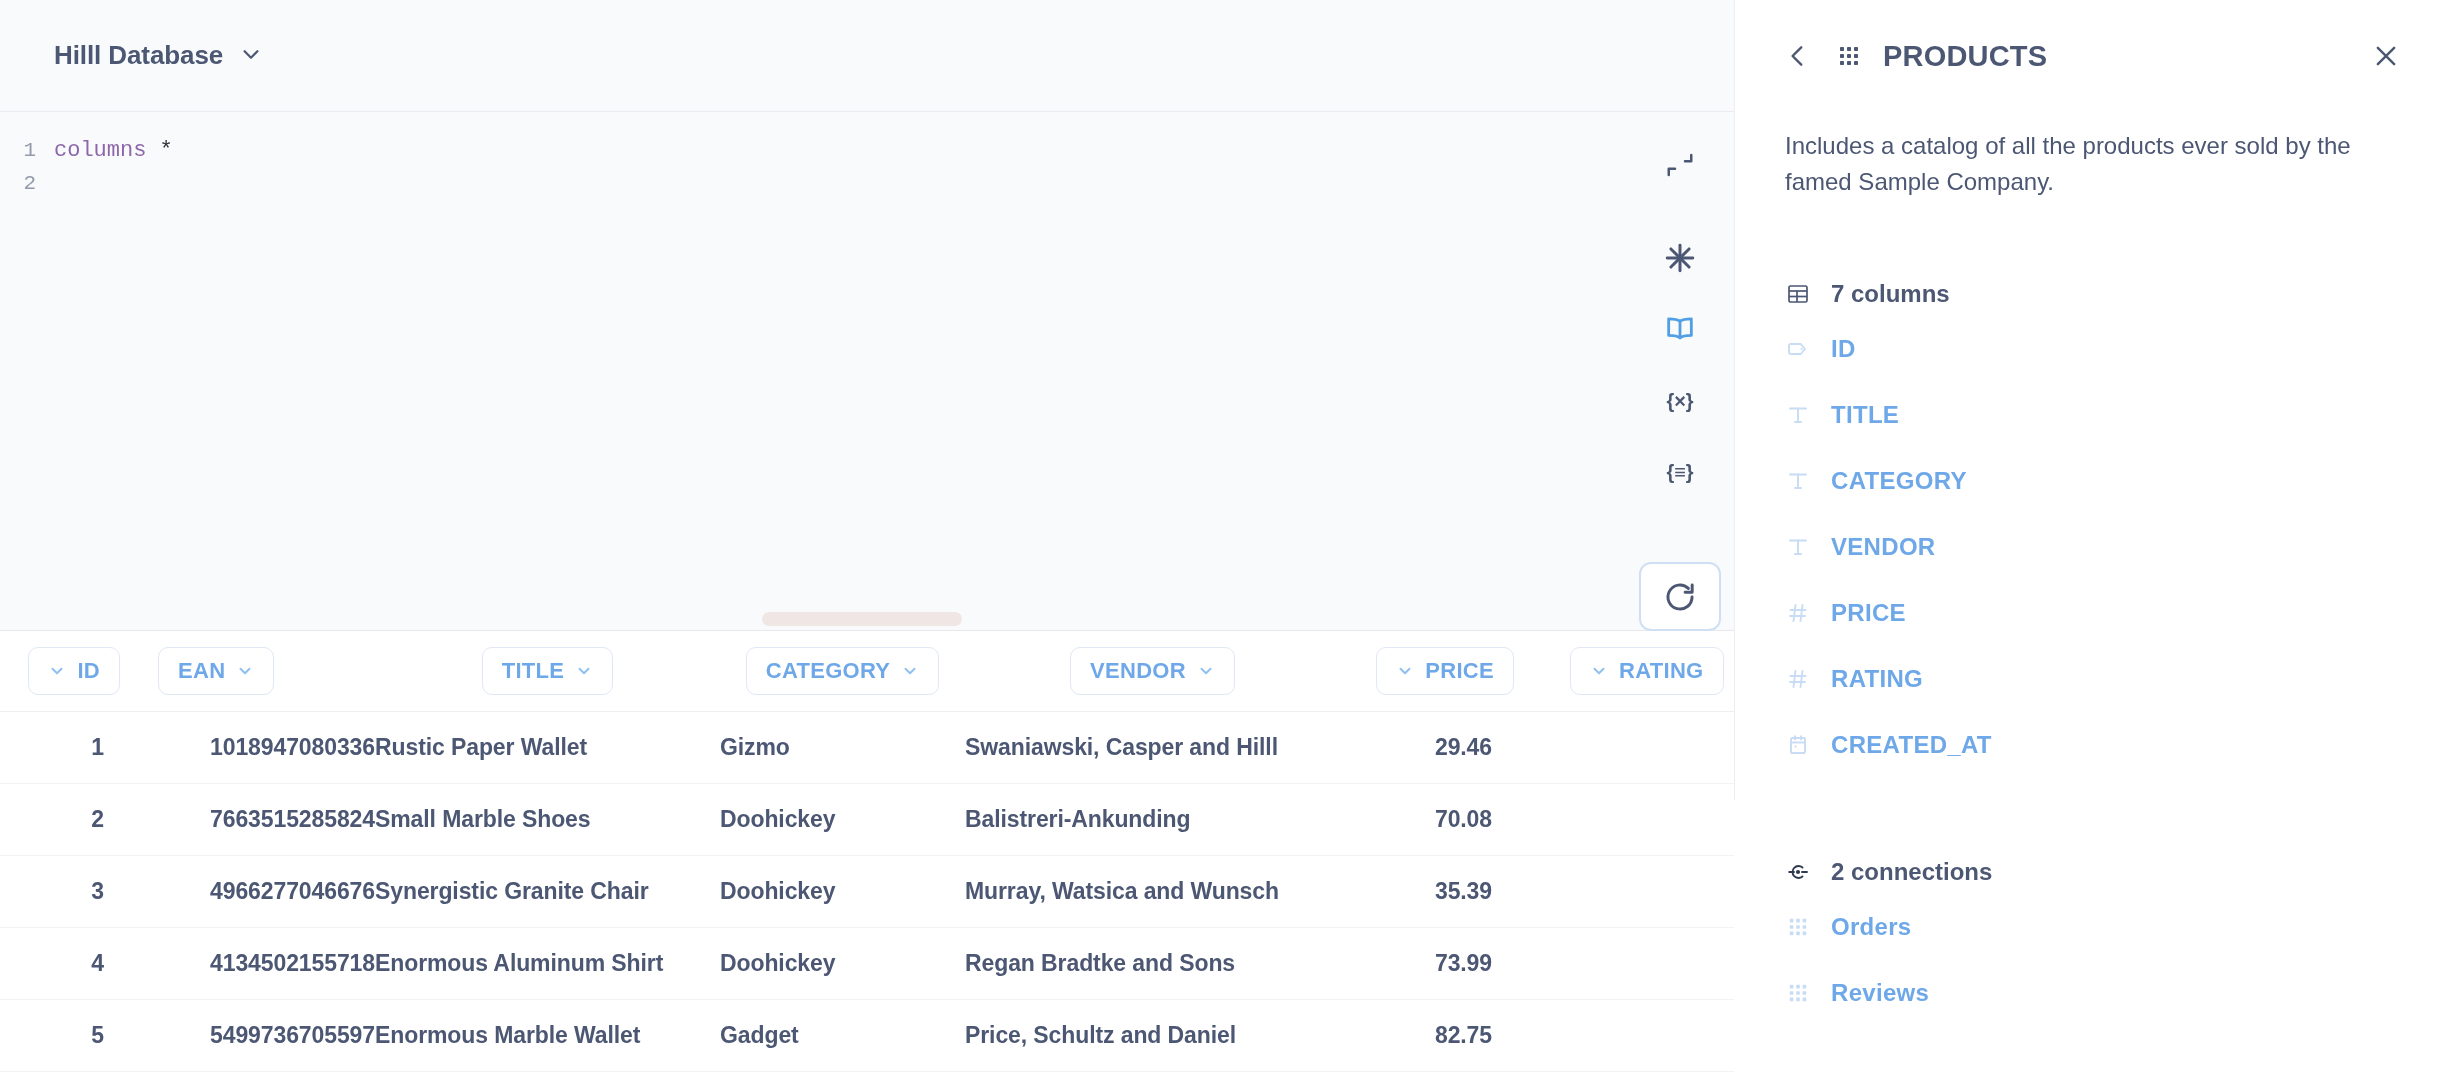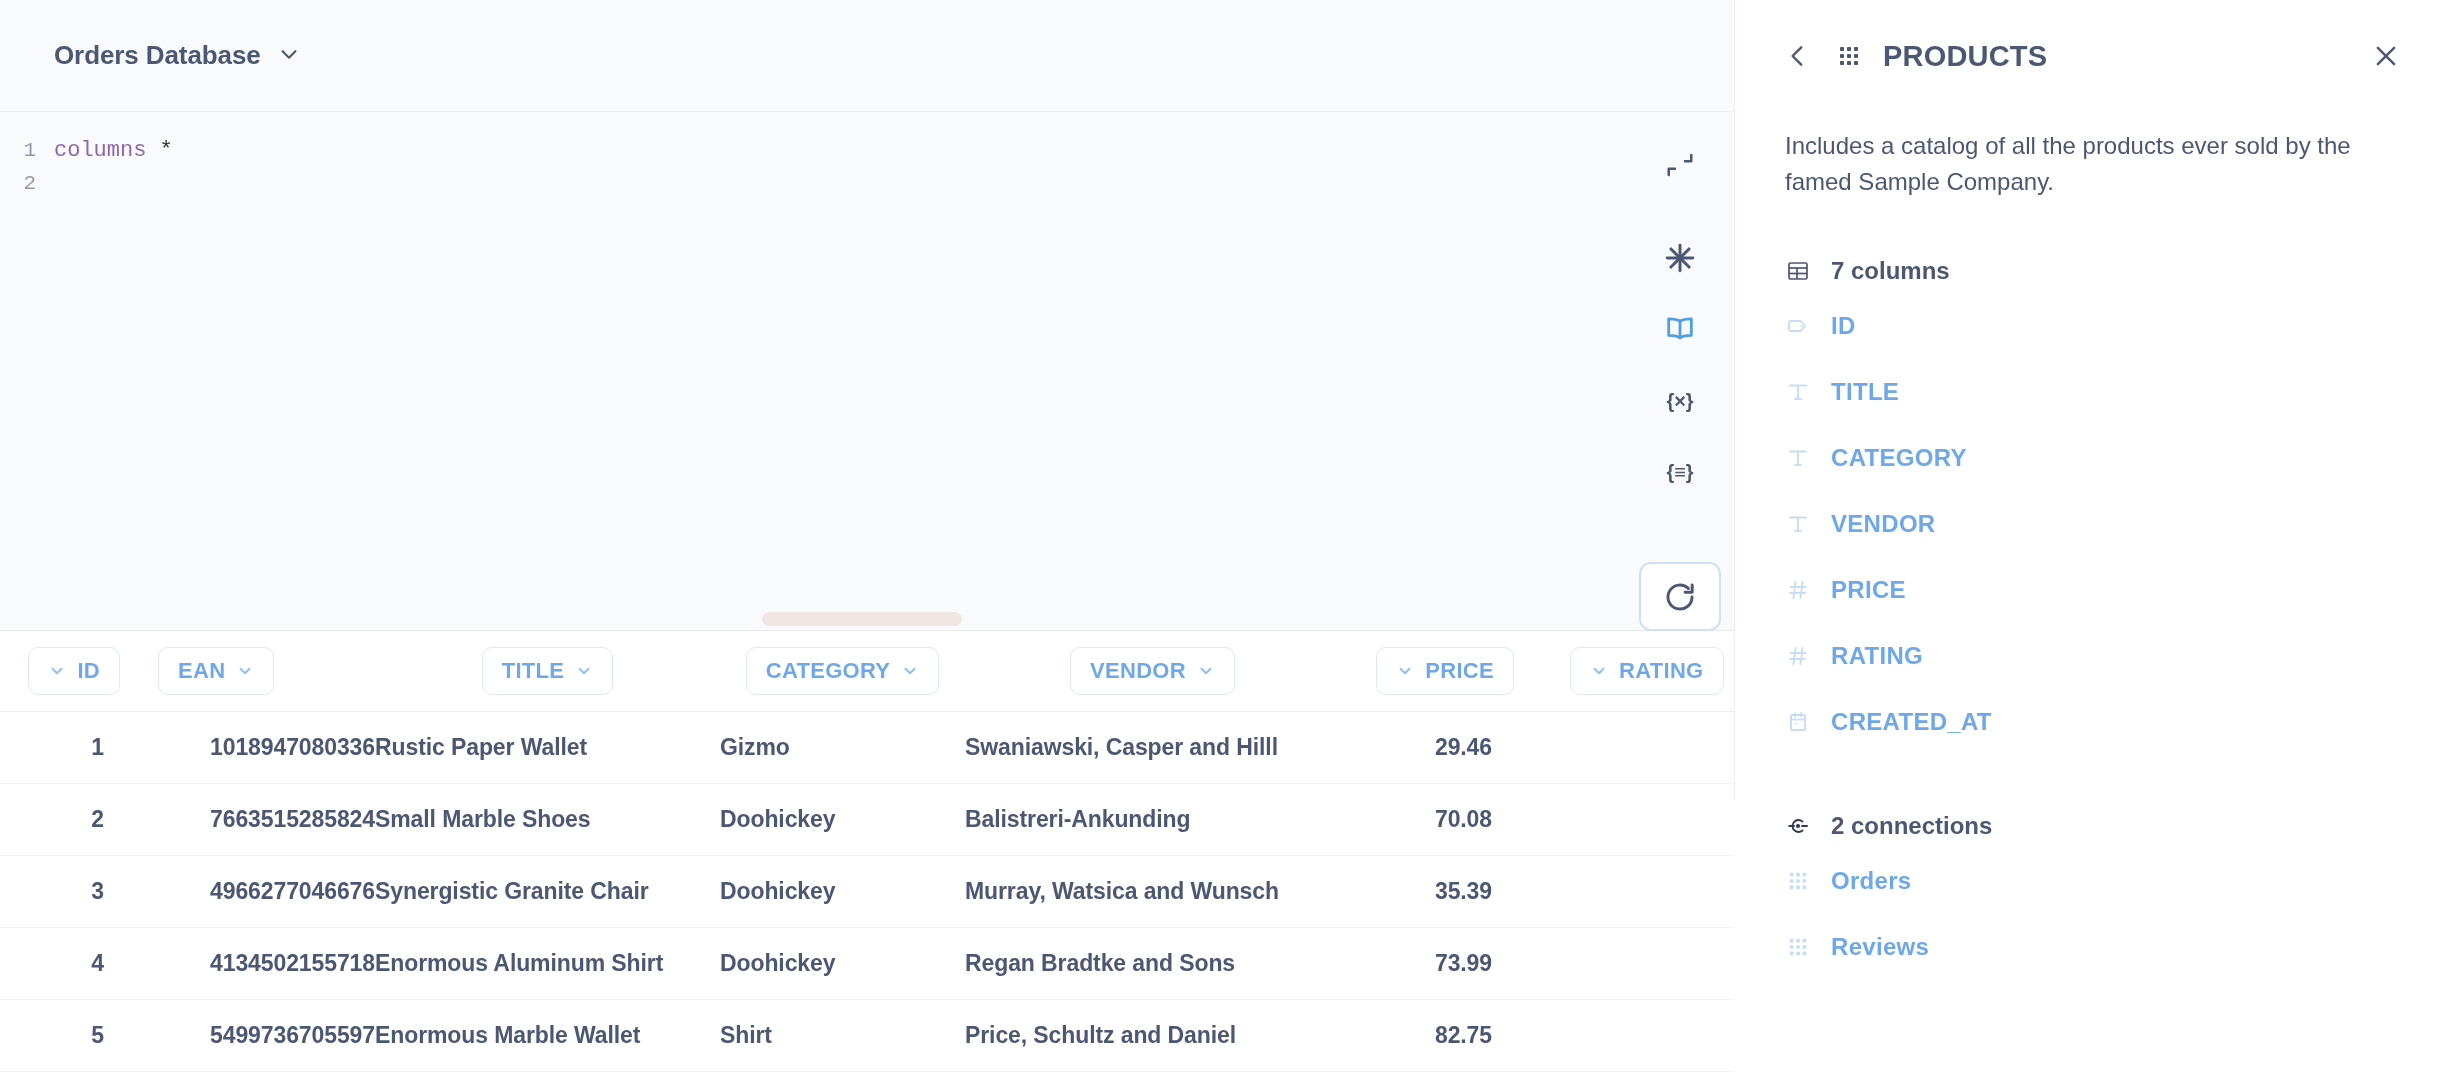--- a/index.html
+++ b/index.html
@@ -202,21 +202,21 @@
 
   .sb-desc {
     padding: 16px 60px 0 50px;
     font-size: 24px; line-height: 36px;
     color: #4c5773;
   }
 
   .sb-section-head {
     display: flex; align-items: center; gap: 20px;
     padding: 0 50px;
-    margin-top: 49px;
+    margin-top: 72px;
     height: 44px;
   }
   .sb-section-head .txt {
     font-size: 24px; font-weight: 700; color: #4c5773;
   }
   .sb-row {
     display: flex; align-items: center; gap: 20px;
     padding: 0 50px;
     height: 66px;
     cursor: pointer;
@@ -229,21 +229,21 @@
 </style>
 </head>
 <body>
 
 <div class="app">
 
   <div class="left-pane">
 
     <div class="qb-header">
       <div class="db-selector">
-        <span class="db-name">Orders Database</span>
+        <span class="db-name">Hilll Database</span>
         <span class="chev-down-lg">
           <svg width="22" height="22" viewBox="0 0 24 24" fill="none" stroke="#4c5773" stroke-width="2.4" stroke-linecap="round" stroke-linejoin="round">
               <polyline points="5,9 12,16 19,9"></polyline>
             </svg>
         </span>
       </div>
     </div>
 
     <div class="editor-wrap">
       <div class="gutter">
@@ -404,21 +404,21 @@
             <td class="c-title">Enormous Aluminum Shirt</td>
             <td class="c-cat">Doohickey</td>
             <td class="c-vend">Regan Bradtke and Sons</td>
             <td class="c-price">73.99</td>
             <td class="c-rating"></td>
           </tr>
           <tr>
             <td class="c-id">5</td>
             <td class="c-ean">5499736705597</td>
             <td class="c-title">Enormous Marble Wallet</td>
-            <td class="c-cat">Shirt</td>
+            <td class="c-cat">Gadget</td>
             <td class="c-vend">Price, Schultz and Daniel</td>
             <td class="c-price">82.75</td>
             <td class="c-rating"></td>
           </tr>
         </tbody>
       </table>
     </div>
   </div>
 
   <div class="sidebar">

